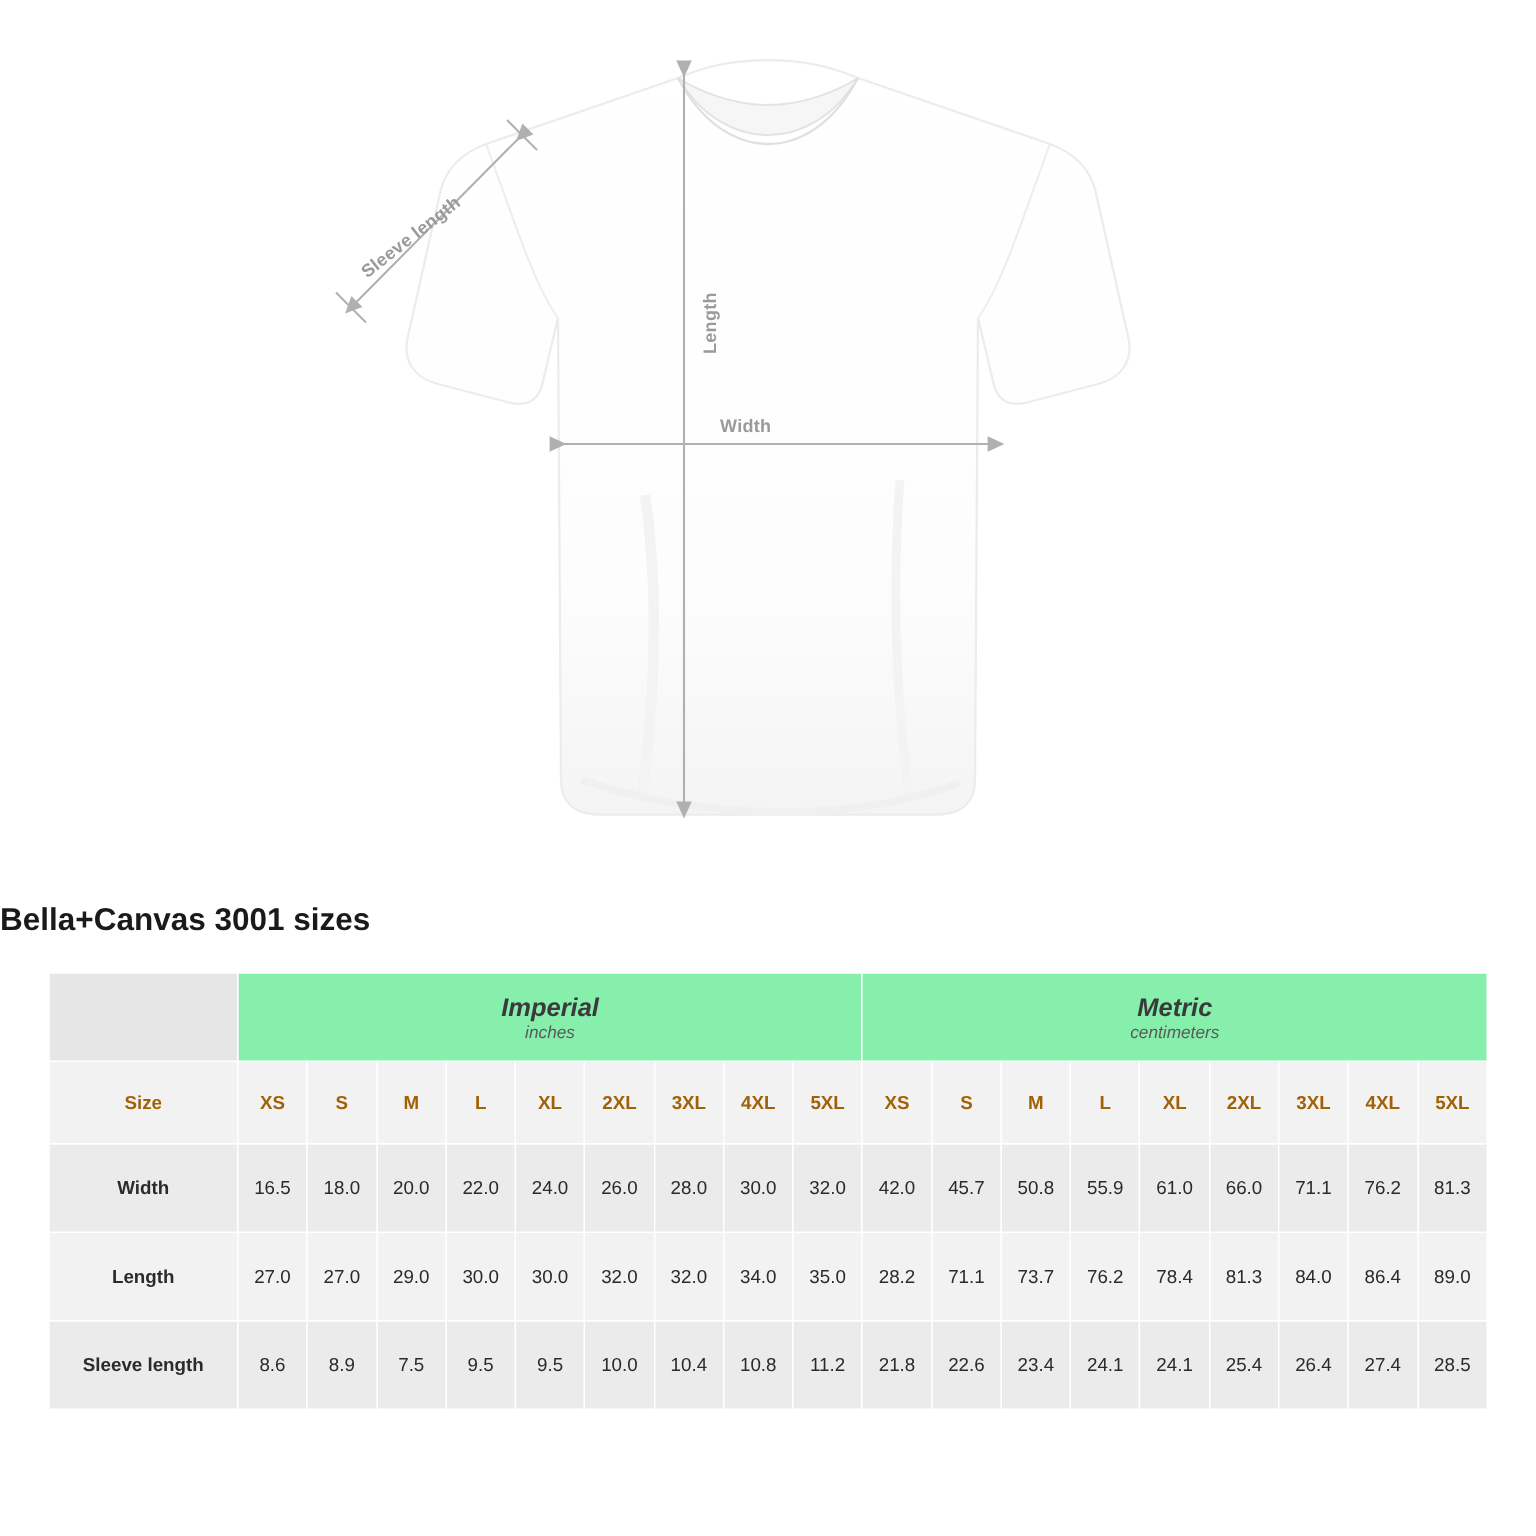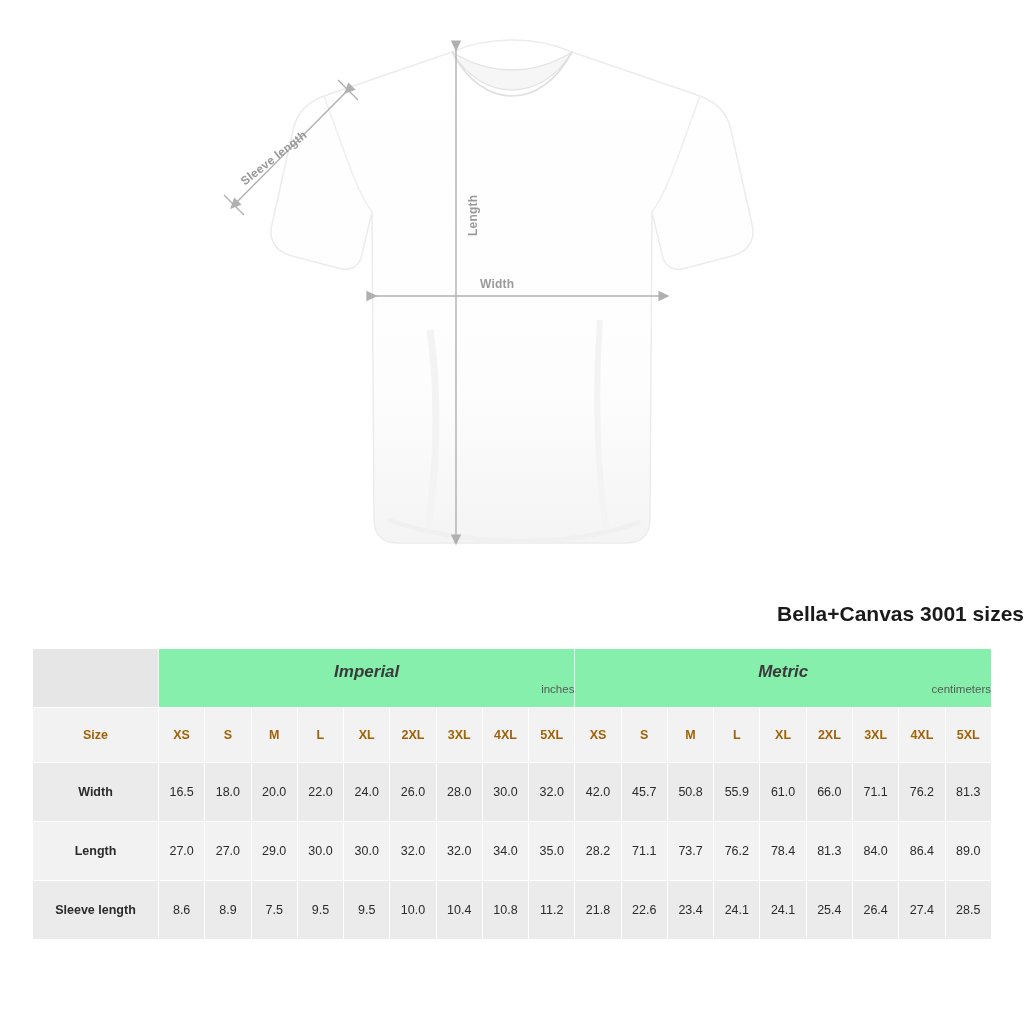--- a/index.html
+++ b/index.html
@@ -42,21 +42,21 @@
     transform: rotate(-90deg);
     transform-origin: left top;
   }
   .guide-label.diag {
     transform: rotate(-38deg);
     transform-origin: left top;
   }
 
   
   .title-block {
-    text-align: right;
+    text-align: left;
     margin-top: 22px;
   }
   .chart-title {
     font-size: 21px;
     font-weight: bold;
     color: #1a1a1a;
     margin: 0 0 10px 0;
   }
   .chart-note {
     font-size: 12.5px;
@@ -91,23 +91,23 @@
   .unit-head .unit-name {
     font-size: 17px;
     font-weight: bold;
     font-style: italic;
     color: #3a3a3a;
     display: block;
     line-height: 1.25;
   }
   .unit-head .unit-sub {
     font-size: 11.5px;
+    font-style: italic;
     color: #5a5a5a;
     display: block;
-    text-align: right;
   }
   .corner-cell { background: #e6e6e6; }
 
   tr.head-row td {
     background: #f2f2f2;
     font-weight: bold;
     font-size: 12.5px;
     color: #a16207;
     height: 54px;
   }

